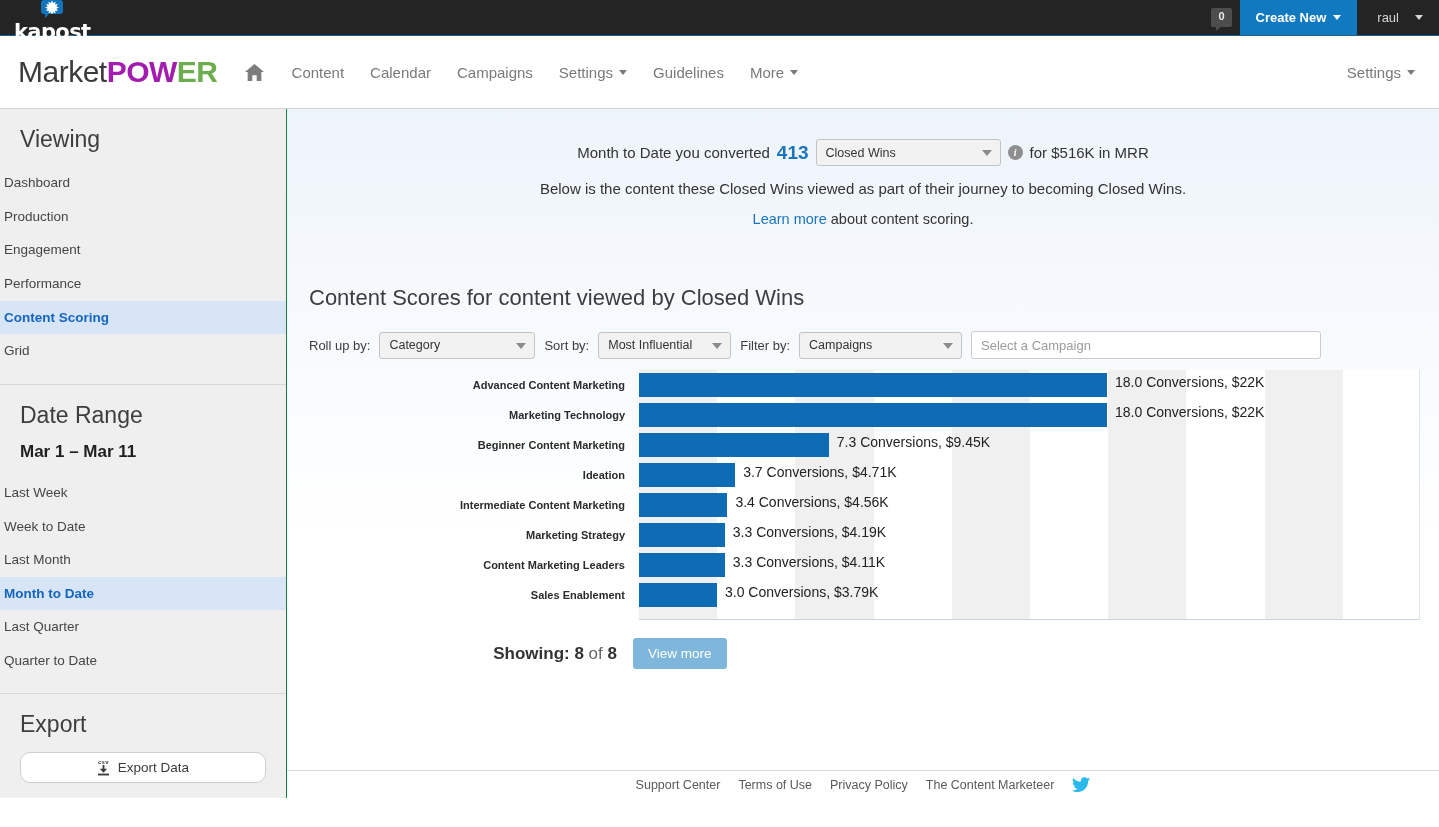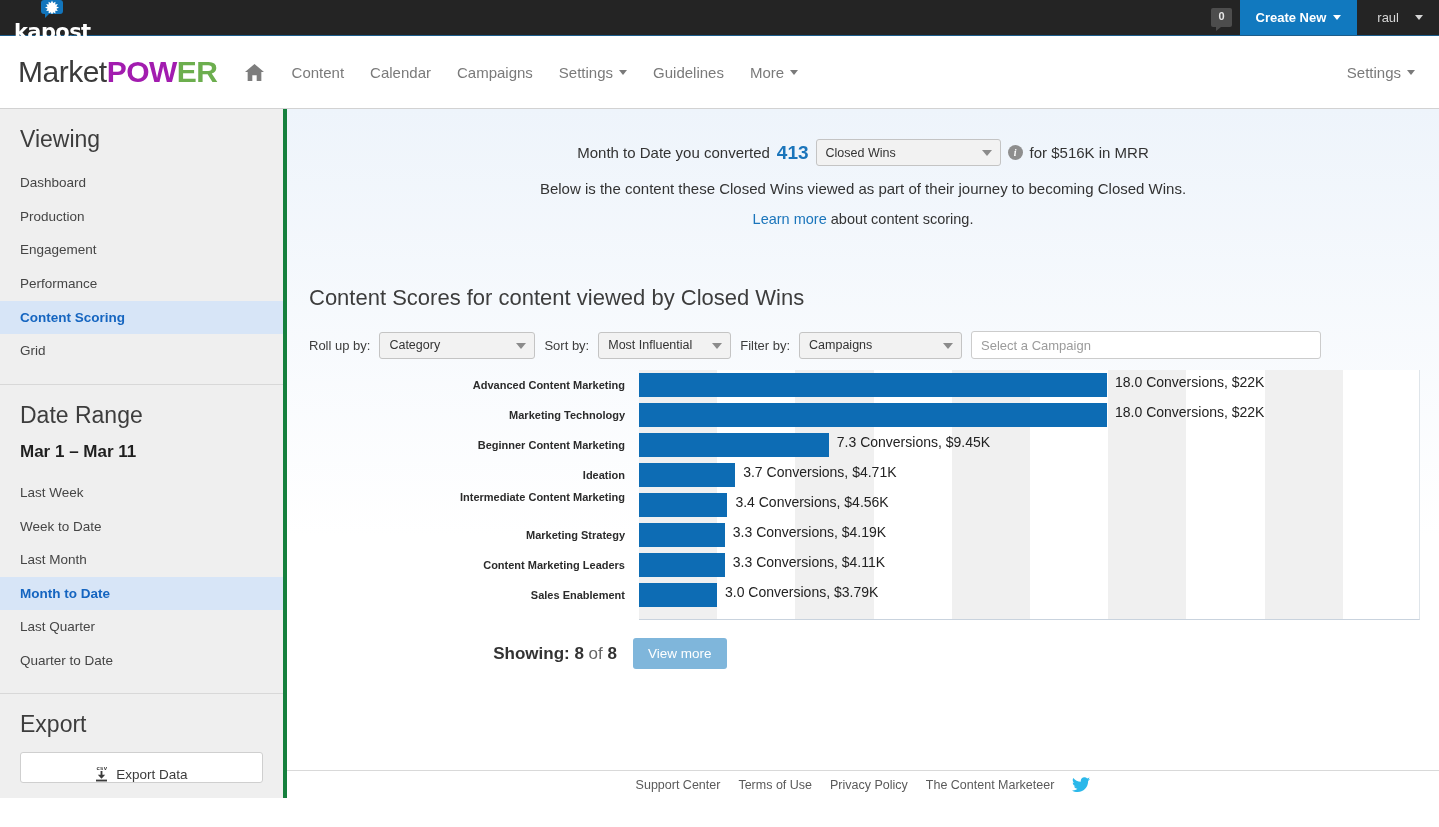--- a/index.html
+++ b/index.html
@@ -115,44 +115,44 @@
   .page {
     display:flex;
     height: 689px;
     width:100%;
   }
 
   
   .sidebar {
     width:287px; min-width:287px;
     background:#efefef;
-    border-right:4px solid #15803d;
+    border-right:1px solid #15803d;
     position:relative;
   }
   .side-section { padding:18px 0 16px 0; border-bottom:1px solid #d8d8d8; }
   .side-section:last-child { border-bottom:none; }
   .side-title {
     font-size:23px; color:#3d3d3d; font-weight:normal;
     padding:0 20px; margin:0 0 14px 0; line-height:1.1;
   }
   .side-daterange {
     font-size:17px; font-weight:bold; color:#1f1f1f;
     padding:0 20px; margin:0 0 14px 0;
   }
   .side-item {
     font-size:13.5px; color:#454545;
-    padding:7px 20px; cursor:pointer; line-height:1.45;
+    padding:7px 4px; cursor:pointer; line-height:1.45;
   }
   .side-item.active {
     background:#d7e5f7; color:#1565c0; font-weight:bold;
   }
   .export-btn {
     margin:0 20px; background:#fff;
-    border:1px solid #cfcfcf; border-radius:3px;
-    height:31px; display:flex; align-items:flex-end; justify-content:center;
+    border:1px solid #cfcfcf; border-radius:10px;
+    height:31px; display:flex; align-items:center; justify-content:center;
     gap:8px; font-size:13.5px; color:#3b3b3b; cursor:pointer;
   }
   .csv-ico { display:flex; flex-direction:column; align-items:center; line-height:1; }
   .csv-ico .csv-t { font-size:6px; font-weight:bold; color:#3b3b3b; letter-spacing:0.3px;}
 
   
   .main {
     flex:1; position:relative;
     background:linear-gradient(#eef4fb 0%, #ffffff 62%);
     overflow:hidden;
@@ -439,21 +439,21 @@
       <input class="campaign-input" type="text" placeholder="Select a Campaign" style="">
     </div>
 
     <div class="chart-wrap">
       <div class="chart">
         <div class="chart-labels">
           <div class="cat-label" style="top:0px;">Advanced Content Marketing</div>
           <div class="cat-label" style="top:30px;">Marketing Technology</div>
           <div class="cat-label" style="top:60px;">Beginner Content Marketing</div>
           <div class="cat-label" style="top:90px;">Ideation</div>
-          <div class="cat-label" style="top:112px;margin-left:44px;">Intermediate Content Marketing</div>
+          <div class="cat-label" style="top:120px;margin-left:44px;">Intermediate Content Marketing</div>
           <div class="cat-label" style="top:150px;">Marketing Strategy</div>
           <div class="cat-label" style="top:180px;">Content Marketing Leaders</div>
           <div class="cat-label" style="top:210px;">Sales Enablement</div>
         </div>
         <div class="chart-plot">
           <div class="bands">
             <div class="band g"></div>
             <div class="band w"></div>
             <div class="band g"></div>
             <div class="band w"></div>

